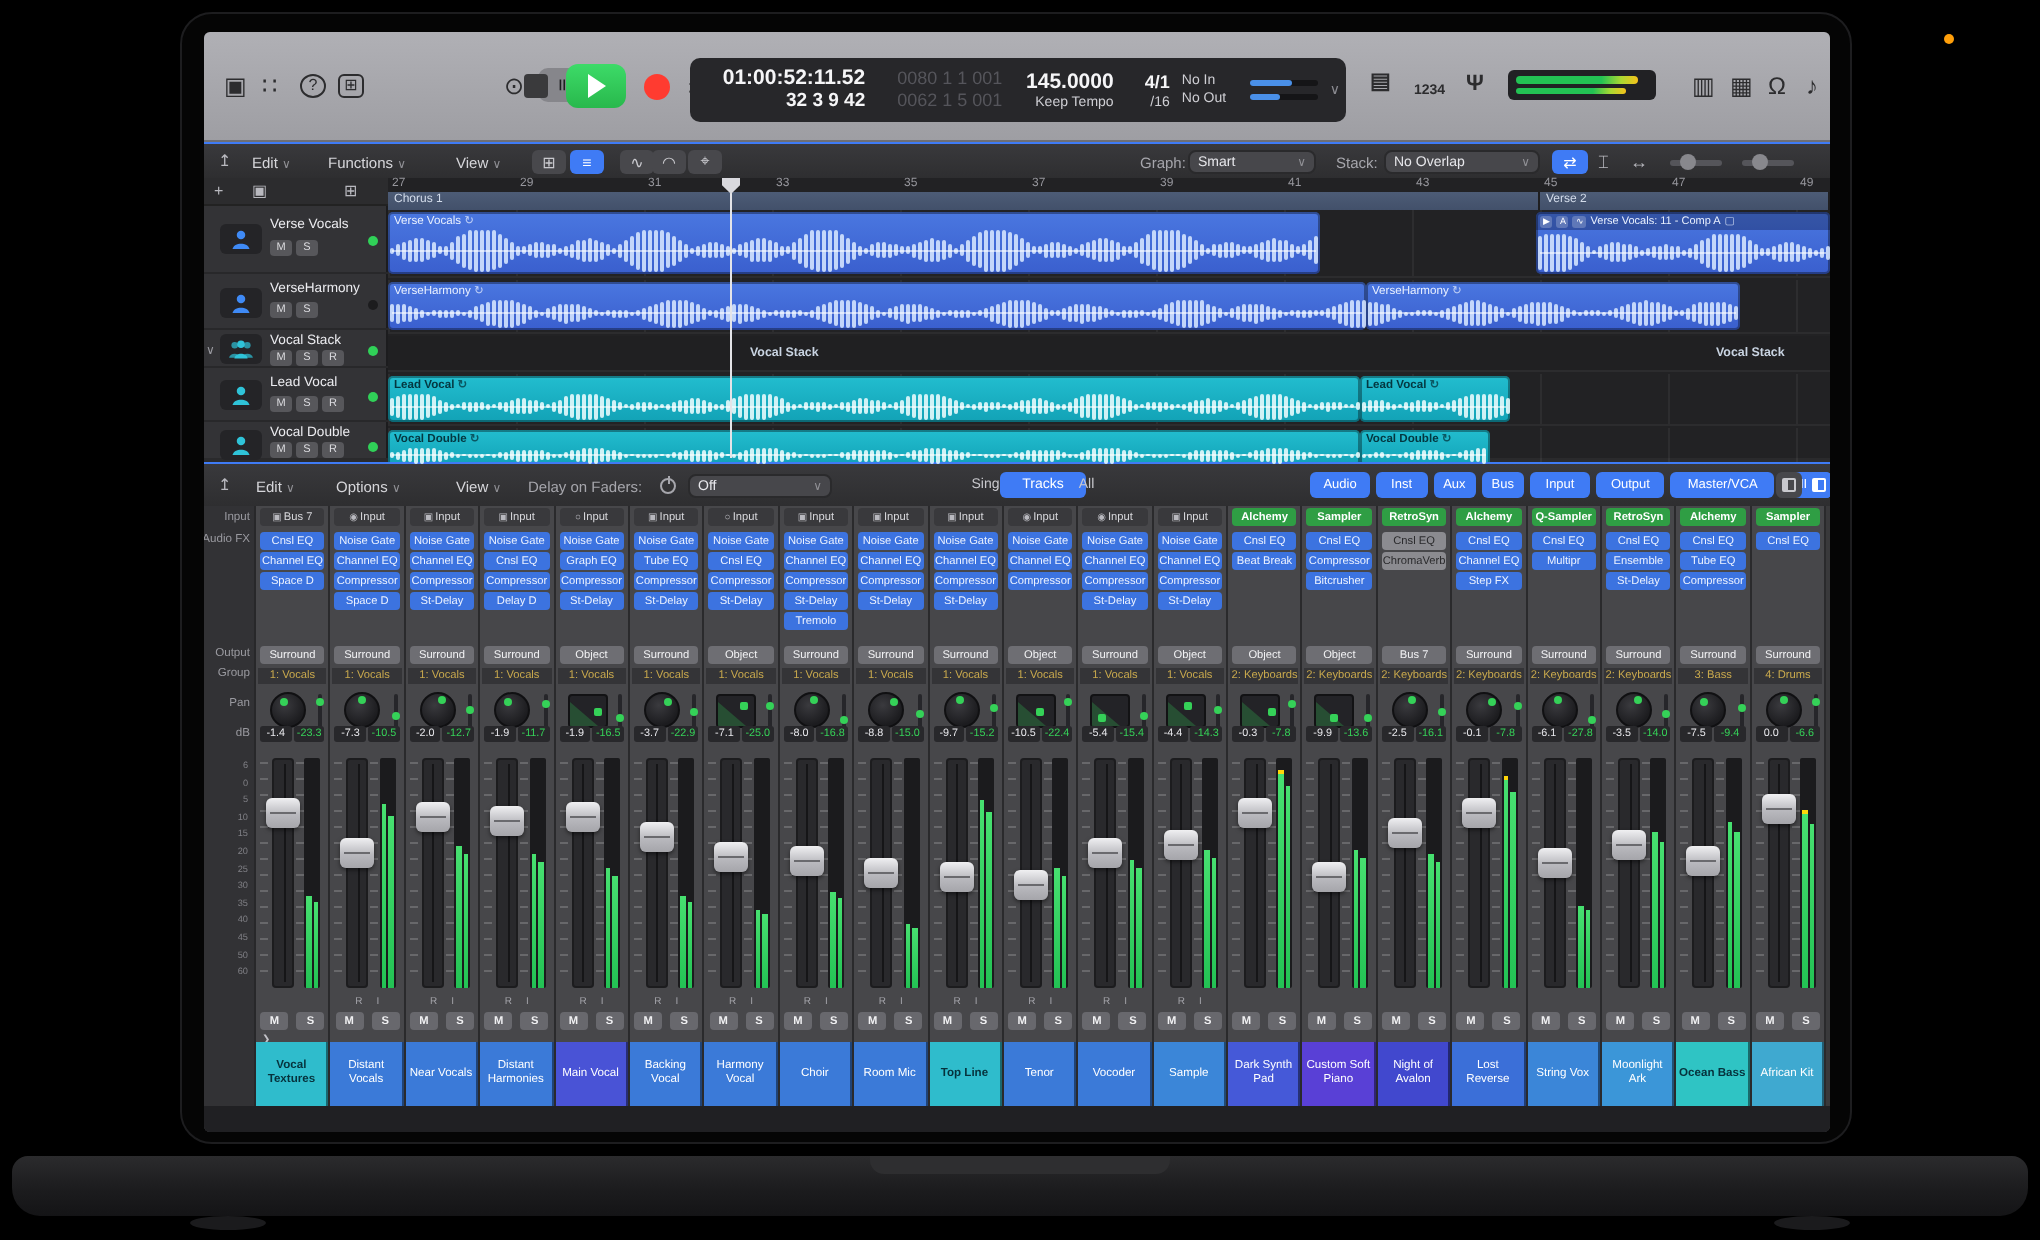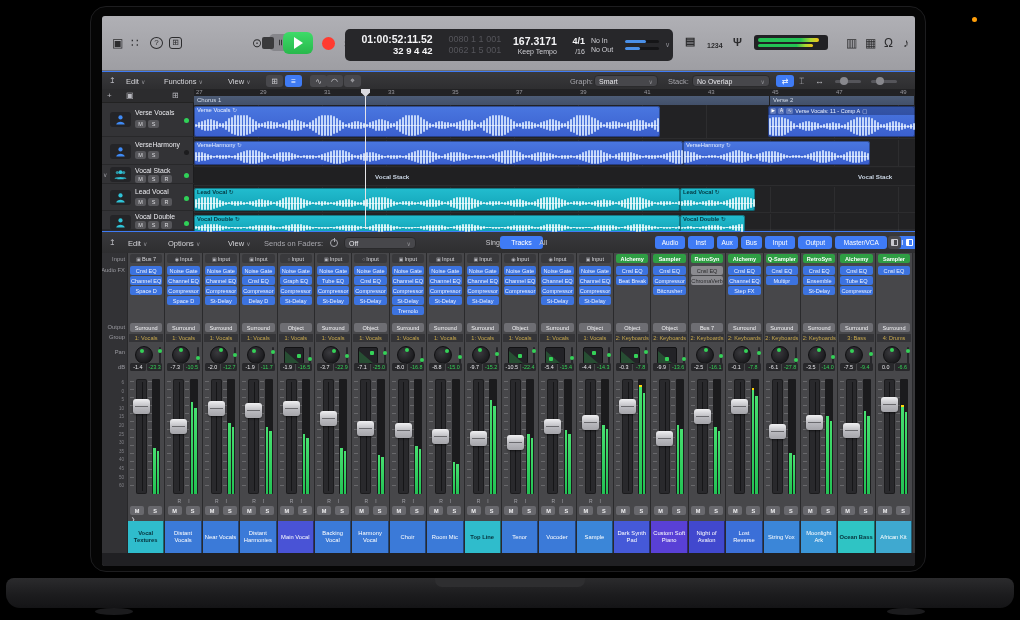--- a/index.html
+++ b/index.html
@@ -163,28 +163,28 @@
           <span class="t-stop"></span>
           <span class="t-play">
               <i></i>
             </span>
           <span class="t-rec"></span>
           <span class="t-cyc">⇄</span>
         </div>
         <div id="lcd">
           <div class="lcd-sec" style="width:98px;">
             <span class="lcd-big">01:00:52:11.52</span>
-            <span class="lcd-big" style="font-size:9.5px;">32 9 4   42</span>
+            <span class="lcd-big" style="font-size:9.5px;">32 3 9   42</span>
           </div>
           <div class="lcd-sec" style="width:74px;">
             <span class="lcd-dim">0080 1 1 001</span>
             <span class="lcd-dim">0062 1 5 001</span>
           </div>
           <div class="lcd-sec" style="width:60px;">
-            <span class="lcd-big">167.3171</span>
+            <span class="lcd-big">145.0000</span>
             <span class="lcd-sub">Keep Tempo</span>
           </div>
           <div class="lcd-sec" style="width:30px;">
             <span class="lcd-big" style="font-size:9px;">4/1</span>
             <span class="lcd-sub">/16</span>
           </div>
           <div class="lcd-sec" style="width:36px;text-align:left;">
             <span class="lcd-sub">No In</span>
             <span class="lcd-sub">No Out</span>
           </div>
@@ -1220,21 +1220,21 @@
           <div id="ph-cap" style="left: 167px;"></div>
           <div id="playhead" style="left: 171px;"></div>
         </div>
       </div>
 
       <div class="menubar" id="mixer-menubar" style="top:215px;height:22px;">
           <div class="tool-btn" style="left: 7px; top: 6px; font-size: 8px;">↥</div>
           <div class="mb-item" style="left: 26px; top: 7px;">Edit <span class="mb-car">∨</span></div>
           <div class="mb-item" style="left: 66px; top: 7px;">Options <span class="mb-car">∨</span></div>
           <div class="mb-item" style="left: 126px; top: 7px;">View <span class="mb-car">∨</span></div>
-          <div class="mb-item" style="left: 162px; top: 7px; color: rgb(166, 166, 172);">Sends on Faders:</div>
+          <div class="mb-item" style="left: 162px; top: 7px; color: rgb(166, 166, 172);">Delay on Faders:</div>
           <div style="position: absolute; left: 228px; top: 7px; width: 8px; height: 8px; border: 1px solid rgb(166, 166, 172); border-radius: 50%;">
             <div style="position: absolute; left: 3px; top: -2px; width: 1px; height: 4px; background: rgb(166, 166, 172);"></div>
           </div>
           <div class="dropdown" style="left: 242px; top: 5px; width: 72px; height: 12px;">
             <span>Off</span>
             <span class="mb-car">∨</span>
           </div>
           <div class="tgl" style="left: 372px; top: 4px; width: 43px; height: 13px; font-size: 7px; background: transparent;">Single</div>
           <div class="tgl active" style="left: 398px; top: 4px; width: 43px; height: 13px; font-size: 7px; background: rgb(63, 123, 245);">Tracks</div>
           <div class="tgl" style="left: 428px; top: 4px; width: 26.5px; height: 13px; font-size: 7px; background: transparent;">All</div>

